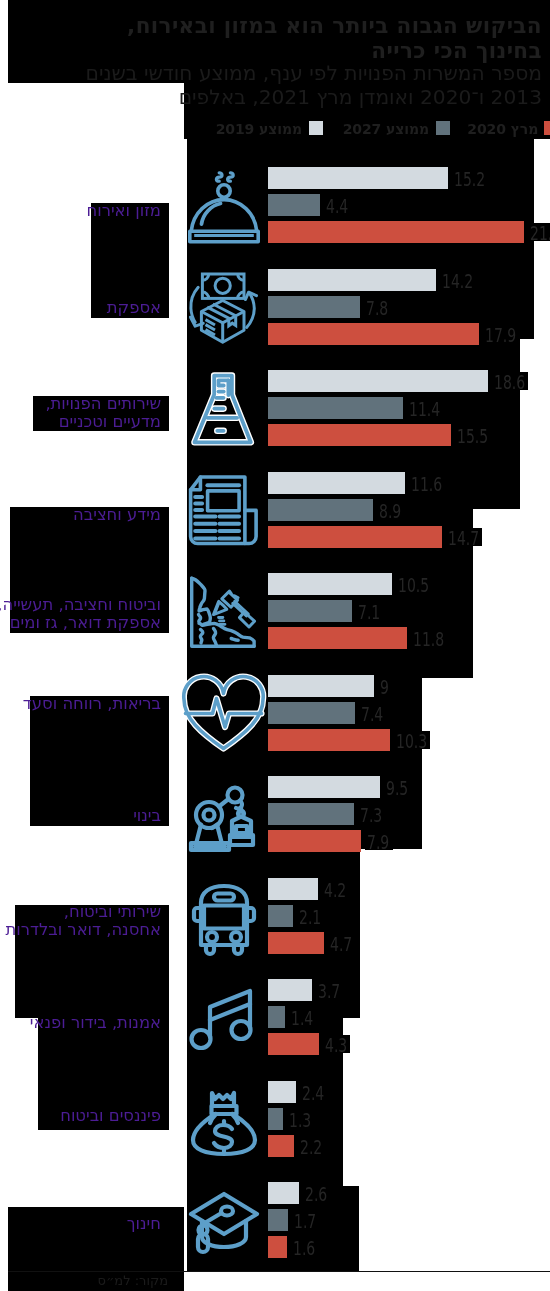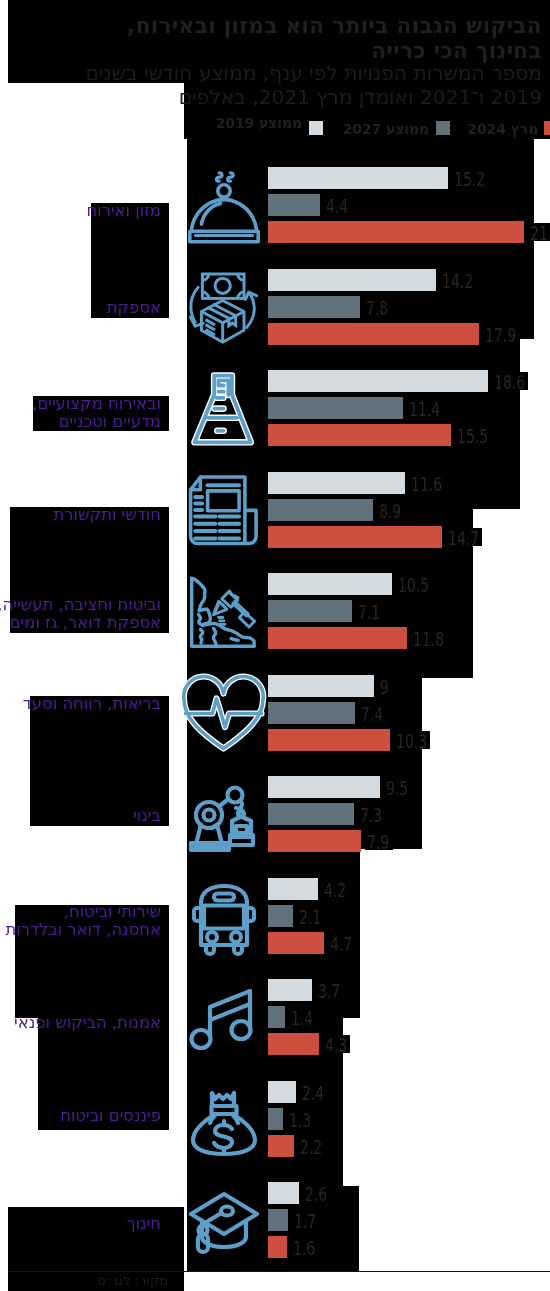--- a/index.html
+++ b/index.html
@@ -73,27 +73,27 @@
       <div class="blk" style="left: 179px; top: 678px; width: 235px; height: 171px;"></div>
       <div class="blk" style="left: 179px; top: 849px; width: 173px; height: 169px;"></div>
       <div class="blk" style="left: 179px; top: 1018px; width: 156px; height: 168px;"></div>
       <div class="blk" style="left: 179px; top: 1186px; width: 172px; height: 85px;"></div>
       <div class="blk" style="left: 0px; top: 1271px; width: 176px; height: 20px;"></div>
     </div>
   <div id="content-layer">
       <div class="tx title" style="right: 8px; top: 13px;">הביקוש הגבוה ביותר הוא במזון ובאירוח,</div>
       <div class="tx title" style="right: 8px; top: 38px;">בחינוך הכי כרייה</div>
       <div class="tx subtitle" style="right: 8px; top: 61px;">מספר המשרות הפנויות לפי ענף, ממוצע חודשי בשנים</div>
-      <div class="tx subtitle" style="right: 8px; top: 85px;">2019 ו־2021 ואומדן מרץ 2021, באלפים</div>
+      <div class="tx subtitle" style="right: 8px; top: 85px;">2013 ו־2020 ואומדן מרץ 2021, באלפים</div>
       <div class="blk" style="left: 536px; top: 121px; width: 14px; height: 14px; background: rgb(205, 79, 63);"></div>
-      <div class="tx lgtx" style="left: 459.328px; top: 122px;">מרץ 2024</div>
+      <div class="tx lgtx" style="left: 459.328px; top: 122px;">מרץ 2020</div>
       <div class="blk" style="left: 428px; top: 121px; width: 14px; height: 14px; background: rgb(97, 114, 124);"></div>
       <div class="tx lgtx" style="left: 334.625px; top: 122px;">ממוצע 2027</div>
       <div class="blk" style="left: 301px; top: 121px; width: 14px; height: 14px; background: rgb(211, 218, 224);"></div>
-      <div class="tx lgtx" style="left: 207.625px; top: 116px;">ממוצע 2019</div>
+      <div class="tx lgtx" style="left: 207.625px; top: 122px;">ממוצע 2019</div>
       <div class="bar" style="left: 260px; top: 167px; width: 179.512px; background: rgb(211, 218, 224);"></div>
       <div class="tx val" style="left: 445.512px; top: 168px;">15.2</div>
       <div class="bar" style="left: 260px; top: 194px; width: 51.964px; background: rgb(97, 114, 124);"></div>
       <div class="tx val" style="left: 317.964px; top: 195px;">4.4</div>
       <div class="bar" style="left: 260px; top: 221px; width: 256.277px; background: rgb(205, 79, 63);"></div>
       <div class="tx val" style="left: 522.277px; top: 222px;">21.7</div>
       <div class="icon" style="left: 180px; top: 170px; width: 72px; height: 74px;">
         <svg width="72" height="74" viewBox="0 0 72 74">
           <g stroke="#5d9fc9" stroke-width="3.6" fill="none" stroke-linecap="butt" stroke-linejoin="round">
             <path d="M3.2 61.2 A33 35.5 0 0 1 68.8 61.2"></path>
@@ -168,21 +168,21 @@
               <path d="M40.4 7.3 v14.8"></path>
               <path d="M30.5 18.6 h5.2"></path>
               <path d="M28.4 24.8 h7.1"></path>
               <path d="M26.4 35.6 h9.1"></path>
               <path d="M29.3 57.8 h6.3"></path>
             </g>
           </g>
         </svg>
       </div>
       <div class="cat" style="right: 389px; top: 395px; text-align: right;">
-        <div>ובאירוח מקצועיים,</div>
+        <div>שירותים הפנויות,</div>
         <div>מדעיים וטכניים</div>
       </div>
       <div class="bar" style="left: 260px; top: 471.5px; width: 136.996px; background: rgb(211, 218, 224);"></div>
       <div class="tx val" style="left: 402.996px; top: 472.5px;">11.6</div>
       <div class="bar" style="left: 260px; top: 498.5px; width: 105.109px; background: rgb(97, 114, 124);"></div>
       <div class="tx val" style="left: 371.109px; top: 499.5px;">8.9</div>
       <div class="bar" style="left: 260px; top: 525.5px; width: 173.607px; background: rgb(205, 79, 63);"></div>
       <div class="tx val" style="left: 439.607px; top: 526.5px;">14.7</div>
       <div class="icon" style="left: 180px; top: 474.5px; width: 72px; height: 74px;">
         <svg width="72" height="74" viewBox="0 0 72 74">
@@ -192,21 +192,21 @@
             <rect x="19.6" y="15.9" width="31.5" height="19.9"></rect>
             <path d="M19.4 10.3 H51.1" stroke-width="4"></path>
             <path d="M7.2 22 H14.1 M7.2 28.5 H14.1 M7.2 35 H14.1" stroke-width="4"></path>
             <path d="M7.2 41.5 H27.5 M7.2 48.8 H27.5 M7.2 56.1 H27.5 M7.2 63.4 H27.5" stroke-width="4"></path>
             <path d="M31.5 41.5 H51.1 M31.5 48.8 H51.1 M31.5 56.1 H51.1 M31.5 63.4 H51.1" stroke-width="4"></path>
             <path d="M56.9 35.4 H68.1 V61.5 a7 7 0 0 1 -7 7 h-4.2"></path>
           </g>
         </svg>
       </div>
       <div class="cat" style="right: 389px; top: 506px; text-align: right;">
-        <div>חודשי ותקשורת</div>
+        <div>מידע וחציבה</div>
       </div>
       <div class="bar" style="left: 260px; top: 573px; width: 124.005px; background: rgb(211, 218, 224);"></div>
       <div class="tx val" style="left: 390.005px; top: 574px;">10.5</div>
       <div class="bar" style="left: 260px; top: 600px; width: 83.851px; background: rgb(97, 114, 124);"></div>
       <div class="tx val" style="left: 349.851px; top: 601px;">7.1</div>
       <div class="bar" style="left: 260px; top: 627px; width: 139.358px; background: rgb(205, 79, 63);"></div>
       <div class="tx val" style="left: 405.358px; top: 628px;">11.8</div>
       <div class="icon" style="left: 180px; top: 576px; width: 72px; height: 74px;">
         <svg width="72" height="74" viewBox="0 0 72 74">
           <g stroke="#5d9fc9" stroke-width="3.4" fill="none" stroke-linecap="round" stroke-linejoin="round">
@@ -318,21 +318,21 @@
         <svg width="72" height="74" viewBox="0 0 72 74">
           <g stroke="#5d9fc9" stroke-width="4.2" fill="none" stroke-linecap="round" stroke-linejoin="round">
             <path d="M22 55 V25 L62 9 V46"></path>
             <path d="M22 38 L62 22"></path>
             <ellipse cx="13" cy="57" rx="9.5" ry="9"></ellipse>
             <ellipse cx="53" cy="48" rx="9.5" ry="9"></ellipse>
           </g>
         </svg>
       </div>
       <div class="cat" style="right: 389px; top: 1014px; text-align: right;">
-        <div>אמנות, הביקוש ופנאי</div>
+        <div>אמנות, בידור ופנאי</div>
       </div>
       <div class="bar" style="left: 260px; top: 1080.5px; width: 28.344px; background: rgb(211, 218, 224);"></div>
       <div class="tx val" style="left: 294.344px; top: 1081.5px;">2.4</div>
       <div class="bar" style="left: 260px; top: 1107.5px; width: 15.353px; background: rgb(97, 114, 124);"></div>
       <div class="tx val" style="left: 281.353px; top: 1108.5px;">1.3</div>
       <div class="bar" style="left: 260px; top: 1134.5px; width: 25.982px; background: rgb(205, 79, 63);"></div>
       <div class="tx val" style="left: 291.982px; top: 1135.5px;">2.2</div>
       <div class="icon" style="left: 180px; top: 1083.5px; width: 72px; height: 74px;">
         <svg width="72" height="74" viewBox="0 0 72 74">
           <g stroke="#5d9fc9" stroke-width="4.2" fill="none" stroke-linecap="round" stroke-linejoin="round">

